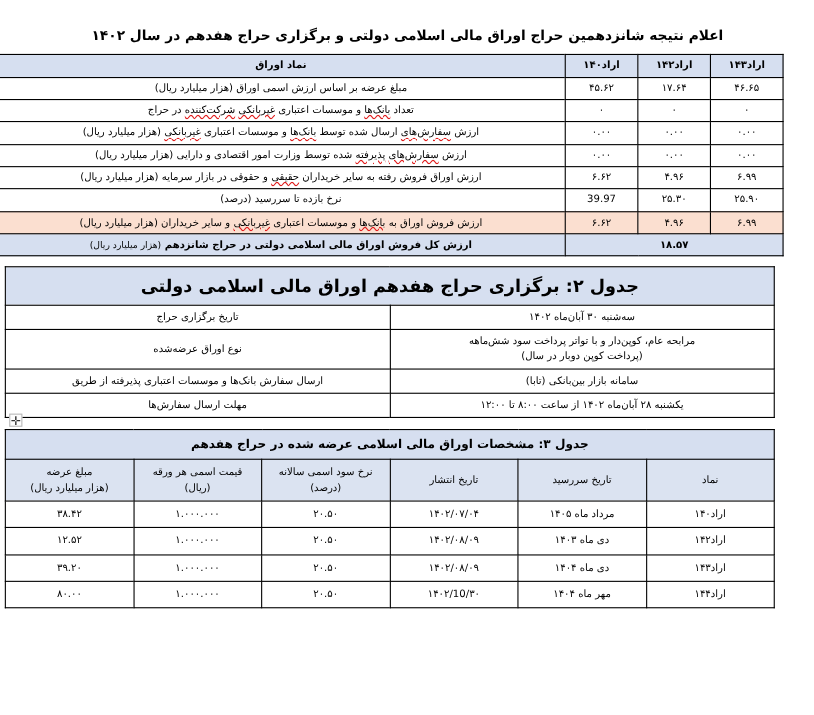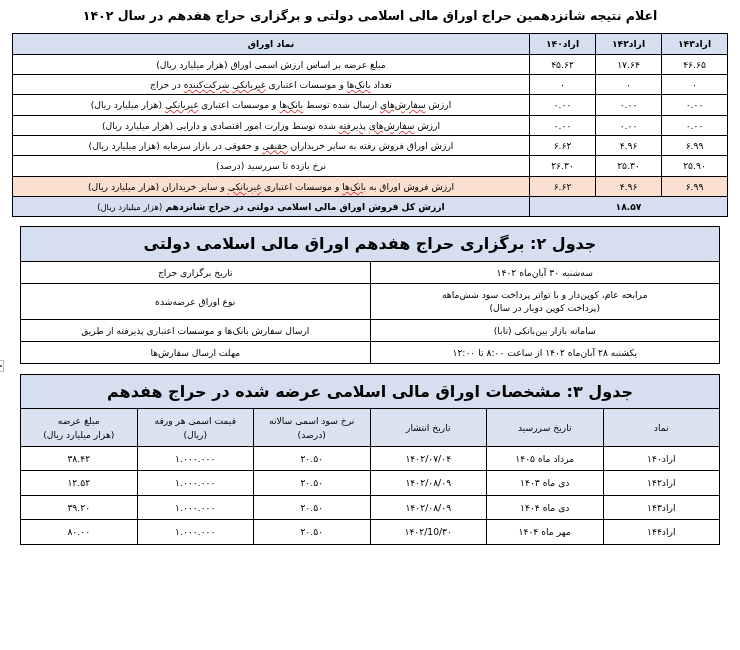--- a/index.html
+++ b/index.html
@@ -14,21 +14,21 @@
     font-family: "DejaVu Sans", "Liberation Sans", sans-serif;
     direction: rtl;
     color: #000000;
     overflow: hidden;
     position: relative;
   }
   .page {
     width: 740px;
     height: 650px;
     box-sizing: border-box;
-    padding: 0;
+    padding: 16px;
     position: relative;
   }
 
   
   .doc-title {
     text-align: center;
     font-size: 12.5px;
     font-weight: bold;
     line-height: 1.3;
     padding: 8px 14px 9px 14px;
@@ -173,21 +173,21 @@
         <tr>
           <td class="num">۶.۹۹</td>
           <td class="num">۴.۹۶</td>
           <td class="num">۶.۶۲</td>
           <td class="label-cell">ارزش اوراق فروش رفته به سایر خریداران <span class="sq">حقیقی</span> و حقوقی در بازار سرمایه (هزار میلیارد ریال)</td>
         </tr>
 
         <tr>
           <td class="num">۲۵.۹۰</td>
           <td class="num">۲۵.۳۰</td>
-          <td class="num">۲۶.۳۰</td>
+          <td class="num">39.97</td>
           <td class="label-cell">نرخ بازده تا سررسید (درصد)</td>
         </tr>
 
         <tr>
           <td class="num peach">۶.۹۹</td>
           <td class="num peach">۴.۹۶</td>
           <td class="num peach">۶.۶۲</td>
           <td class="label-cell peach">ارزش فروش اوراق به <span class="sq">بانک‌ها</span> و موسسات اعتباری <span class="sq">غیربانکی</span> و سایر خریداران (هزار میلیارد ریال)</td>
         </tr>
 
@@ -229,21 +229,21 @@
         </tr>
       </tbody>
     </table>
   </div>
 
   <div class="wrap3">
     <div class="move-handle">✛</div>
     <table class="t t3">
       <tbody>
         <tr>
-          <td colspan="6" class="hdr" style="font-size:16px;padding:5px;">جدول ۳: مشخصات اوراق مالی اسلامی عرضه شده در حراج هفدهم</td>
+          <td colspan="6" class="hdr" style="font-size:11px;padding:5px;">جدول ۳: مشخصات اوراق مالی اسلامی عرضه شده در حراج هفدهم</td>
         </tr>
 
         <tr>
           <td class="hdr-light" style="width:90px;">
             <div>نماد</div>
           </td>
           <td class="hdr-light" style="width:92px;">
             <div>تاریخ سررسید</div>
           </td>
           <td class="hdr-light" style="width:95px;">

